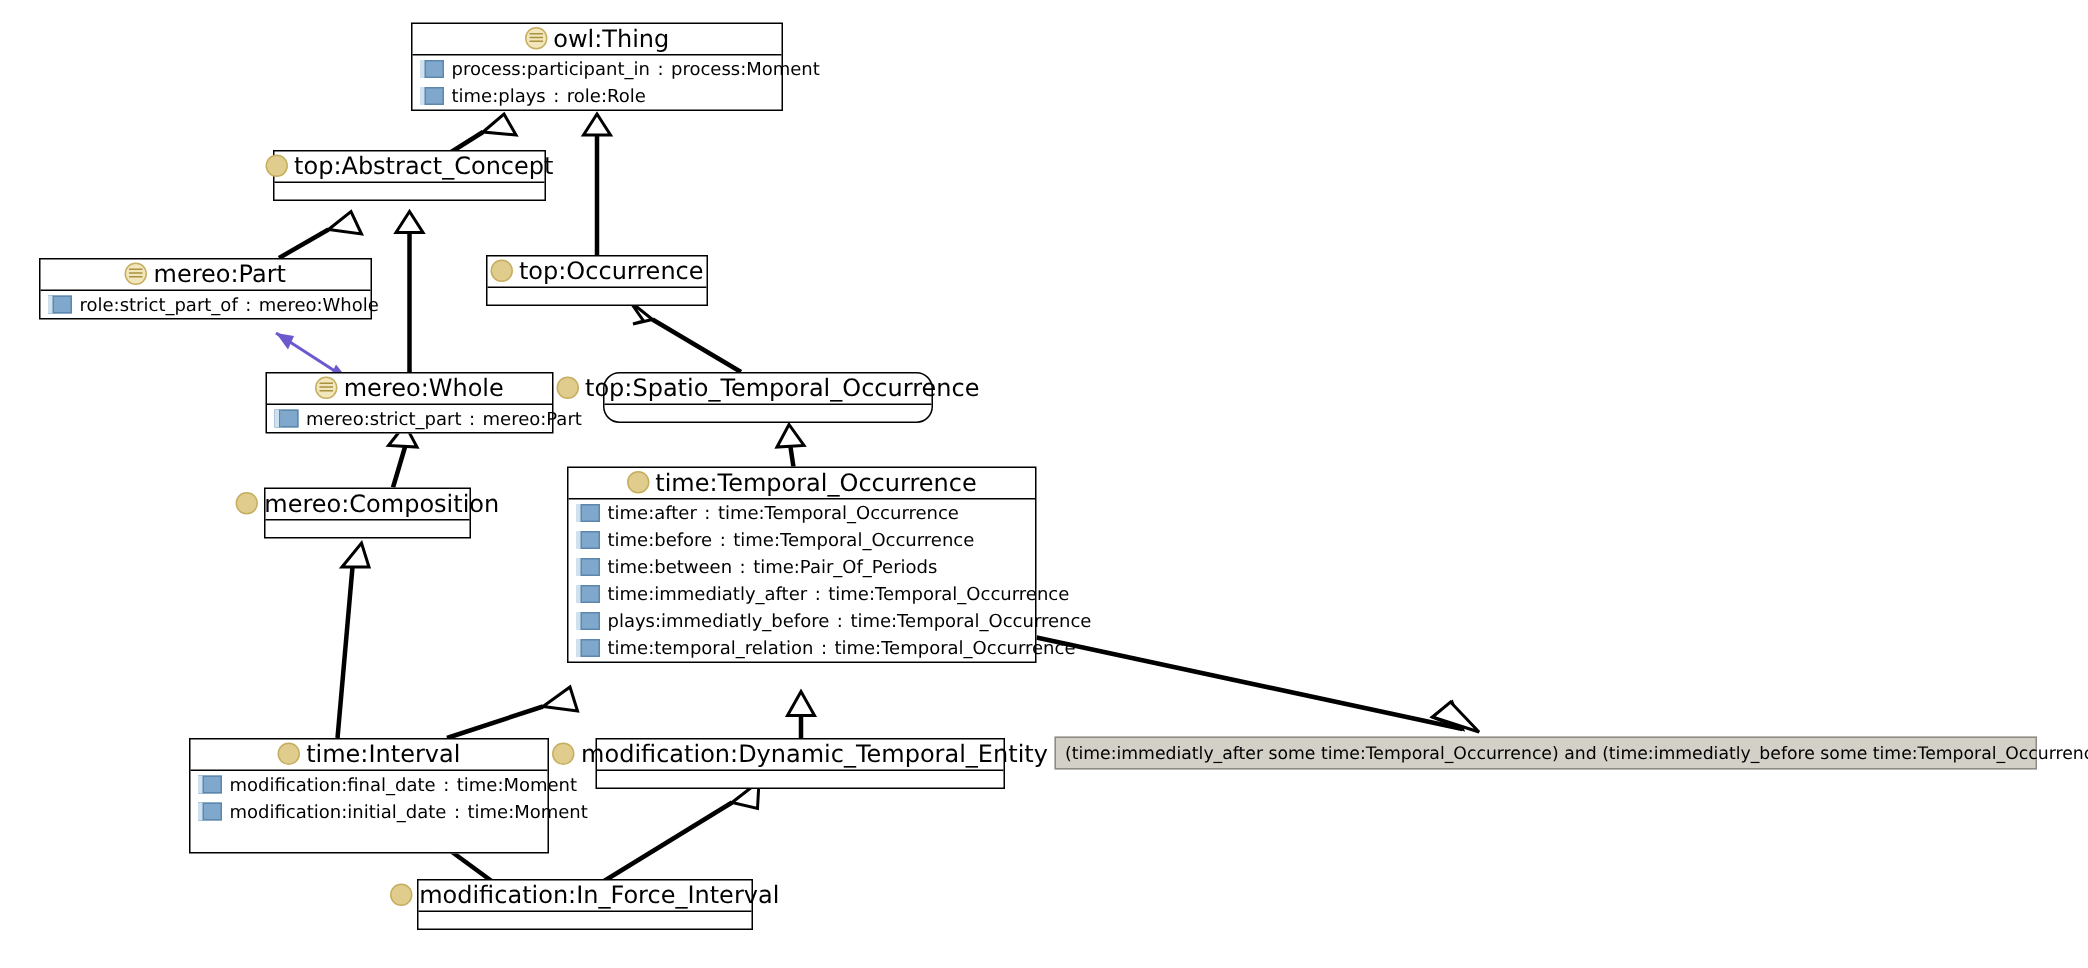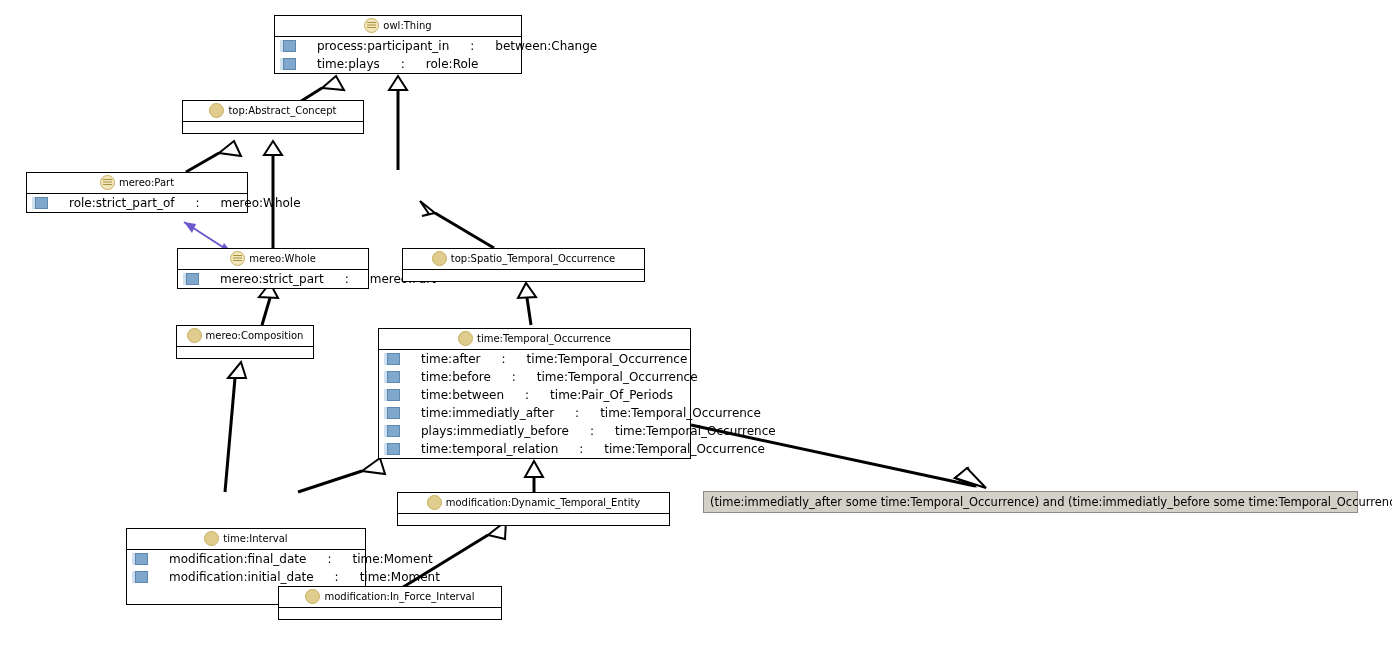--- a/index.html
+++ b/index.html
@@ -30,21 +30,21 @@
   }
   .uml-class {
     position: absolute;
     box-sizing: border-box;
     border: 1px solid #000000;
     background: #ffffff;
     z-index: 5;
   }
   .uml-header {
     text-align: center;
-    font-size: 10px;
+    font-size: 16px;
     color: #000000;
     padding: 2px 6px 3px 6px;
     white-space: nowrap;
     line-height: 14px;
     display: flex;
     align-items: center;
     justify-content: center;
     gap: 4px;
   }
   .uml-compartment {
@@ -53,21 +53,21 @@
     padding: 0;
   }
   .uml-attr {
     font-size: 12px;
     line-height: 18px;
     color: #000000;
     white-space: nowrap;
     padding: 0 4px 0 5px;
     display: flex;
     align-items: center;
-    gap: 21px;
+    gap: 5px;
   }
   .uml-attr .attr-text { padding-top: 0px; }
   .uml-attr-sep { color:#000; }
   
   .icon-class-primitive {
     width: 13px; height: 13px;
     border-radius: 50%;
     background: #e0cd8d;
     border: 1px solid #c6ae5f;
     display: inline-block;
@@ -205,21 +205,21 @@
   <div class="uml-class" style="left:274px; top:15px; width:248px;">
     <div class="uml-header">
       <span class="icon-class-defined"></span>
       <span>owl:Thing</span>
     </div>
     <div class="uml-compartment">
       <div class="uml-attr">
         <span class="icon-property"></span>
         <span class="attr-text">process:participant_in</span>
         <span class="uml-attr-sep">:</span>
-        <span class="attr-text">between:Change</span>
+        <span class="attr-text">process:Moment</span>
       </div>
       <div class="uml-attr">
         <span class="icon-property"></span>
         <span class="attr-text">time:plays</span>
         <span class="uml-attr-sep">:</span>
         <span class="attr-text">role:Role</span>
       </div>
     </div>
   </div>
 
@@ -239,53 +239,60 @@
     <div class="uml-compartment">
       <div class="uml-attr">
         <span class="icon-property"></span>
         <span class="attr-text">role:strict_part_of</span>
         <span class="uml-attr-sep">:</span>
         <span class="attr-text">mereo:Whole</span>
       </div>
     </div>
   </div>
 
+  <div class="uml-class" style="left:324px; top:170px; width:148px;">
+    <div class="uml-header">
+      <span class="icon-class-primitive"></span>
+      <span>top:Occurrence</span>
+    </div>
+    <div class="uml-compartment" style="height:11px;"></div>
+  </div>
 
   <div class="uml-class" style="left:177px; top:248px; width:192px;">
     <div class="uml-header">
       <span class="icon-class-defined"></span>
       <span>mereo:Whole</span>
     </div>
     <div class="uml-compartment">
       <div class="uml-attr">
         <span class="icon-property"></span>
         <span class="attr-text">mereo:strict_part</span>
         <span class="uml-attr-sep">:</span>
         <span class="attr-text">mereo:Part</span>
       </div>
     </div>
   </div>
 
-  <div class="uml-class" style="left:402px; top:248px; width:243px;">
+  <div class="uml-class" style="left:402px; top:248px; width:220px;border-radius:11px;">
     <div class="uml-header">
       <span class="icon-class-primitive"></span>
       <span>top:Spatio_Temporal_Occurrence</span>
     </div>
     <div class="uml-compartment" style="height:11px;"></div>
   </div>
 
   <div class="uml-class" style="left:176px; top:325px; width:138px;">
     <div class="uml-header">
       <span class="icon-class-primitive"></span>
       <span>mereo:Composition</span>
     </div>
     <div class="uml-compartment" style="height:11px;"></div>
   </div>
 
-  <div class="uml-class" style="left:378px; top:328px; width:313px;">
+  <div class="uml-class" style="left:378px; top:311px; width:313px;">
     <div class="uml-header">
       <span class="icon-class-primitive"></span>
       <span>time:Temporal_Occurrence</span>
     </div>
     <div class="uml-compartment">
       <div class="uml-attr">
         <span class="icon-property"></span>
         <span class="attr-text">time:after</span>
         <span class="uml-attr-sep">:</span>
         <span class="attr-text">time:Temporal_Occurrence</span>
@@ -316,21 +323,21 @@
       </div>
       <div class="uml-attr">
         <span class="icon-property"></span>
         <span class="attr-text">time:temporal_relation</span>
         <span class="uml-attr-sep">:</span>
         <span class="attr-text">time:Temporal_Occurrence</span>
       </div>
     </div>
   </div>
 
-  <div class="uml-class" style="left:126px; top:492px; width:240px;margin-top:36px;">
+  <div class="uml-class" style="left:126px; top:492px; width:240px;">
     <div class="uml-header">
       <span class="icon-class-primitive"></span>
       <span>time:Interval</span>
     </div>
     <div class="uml-compartment" style="padding-bottom:18px;">
       <div class="uml-attr">
         <span class="icon-property"></span>
         <span class="attr-text">modification:final_date</span>
         <span class="uml-attr-sep">:</span>
         <span class="attr-text">time:Moment</span>

